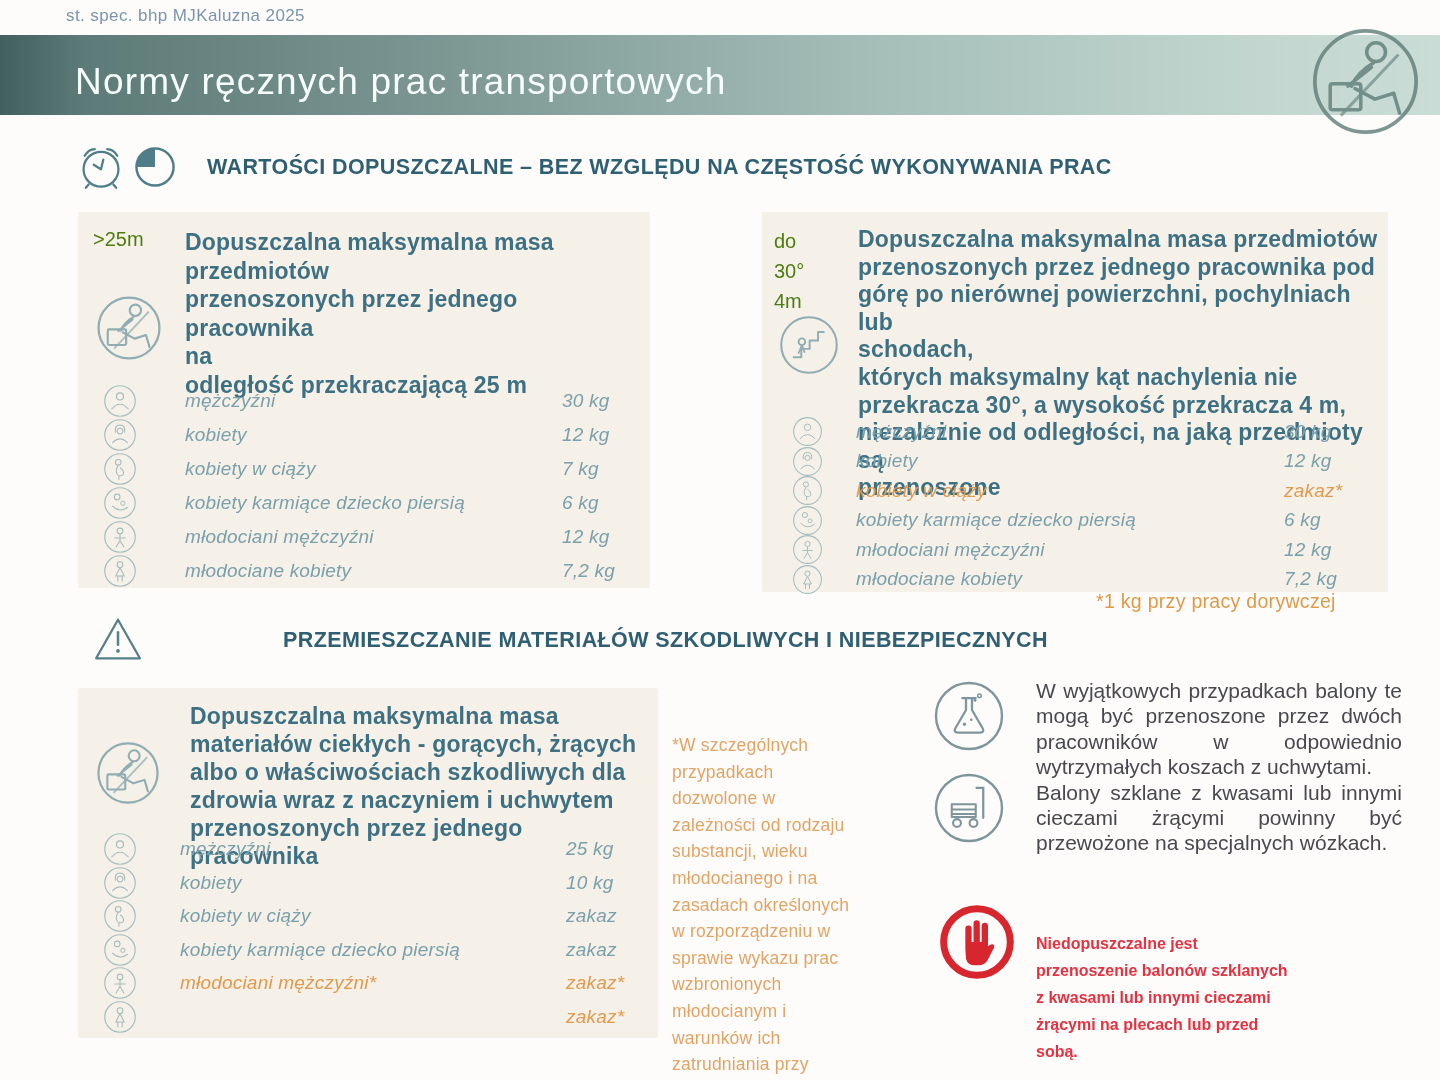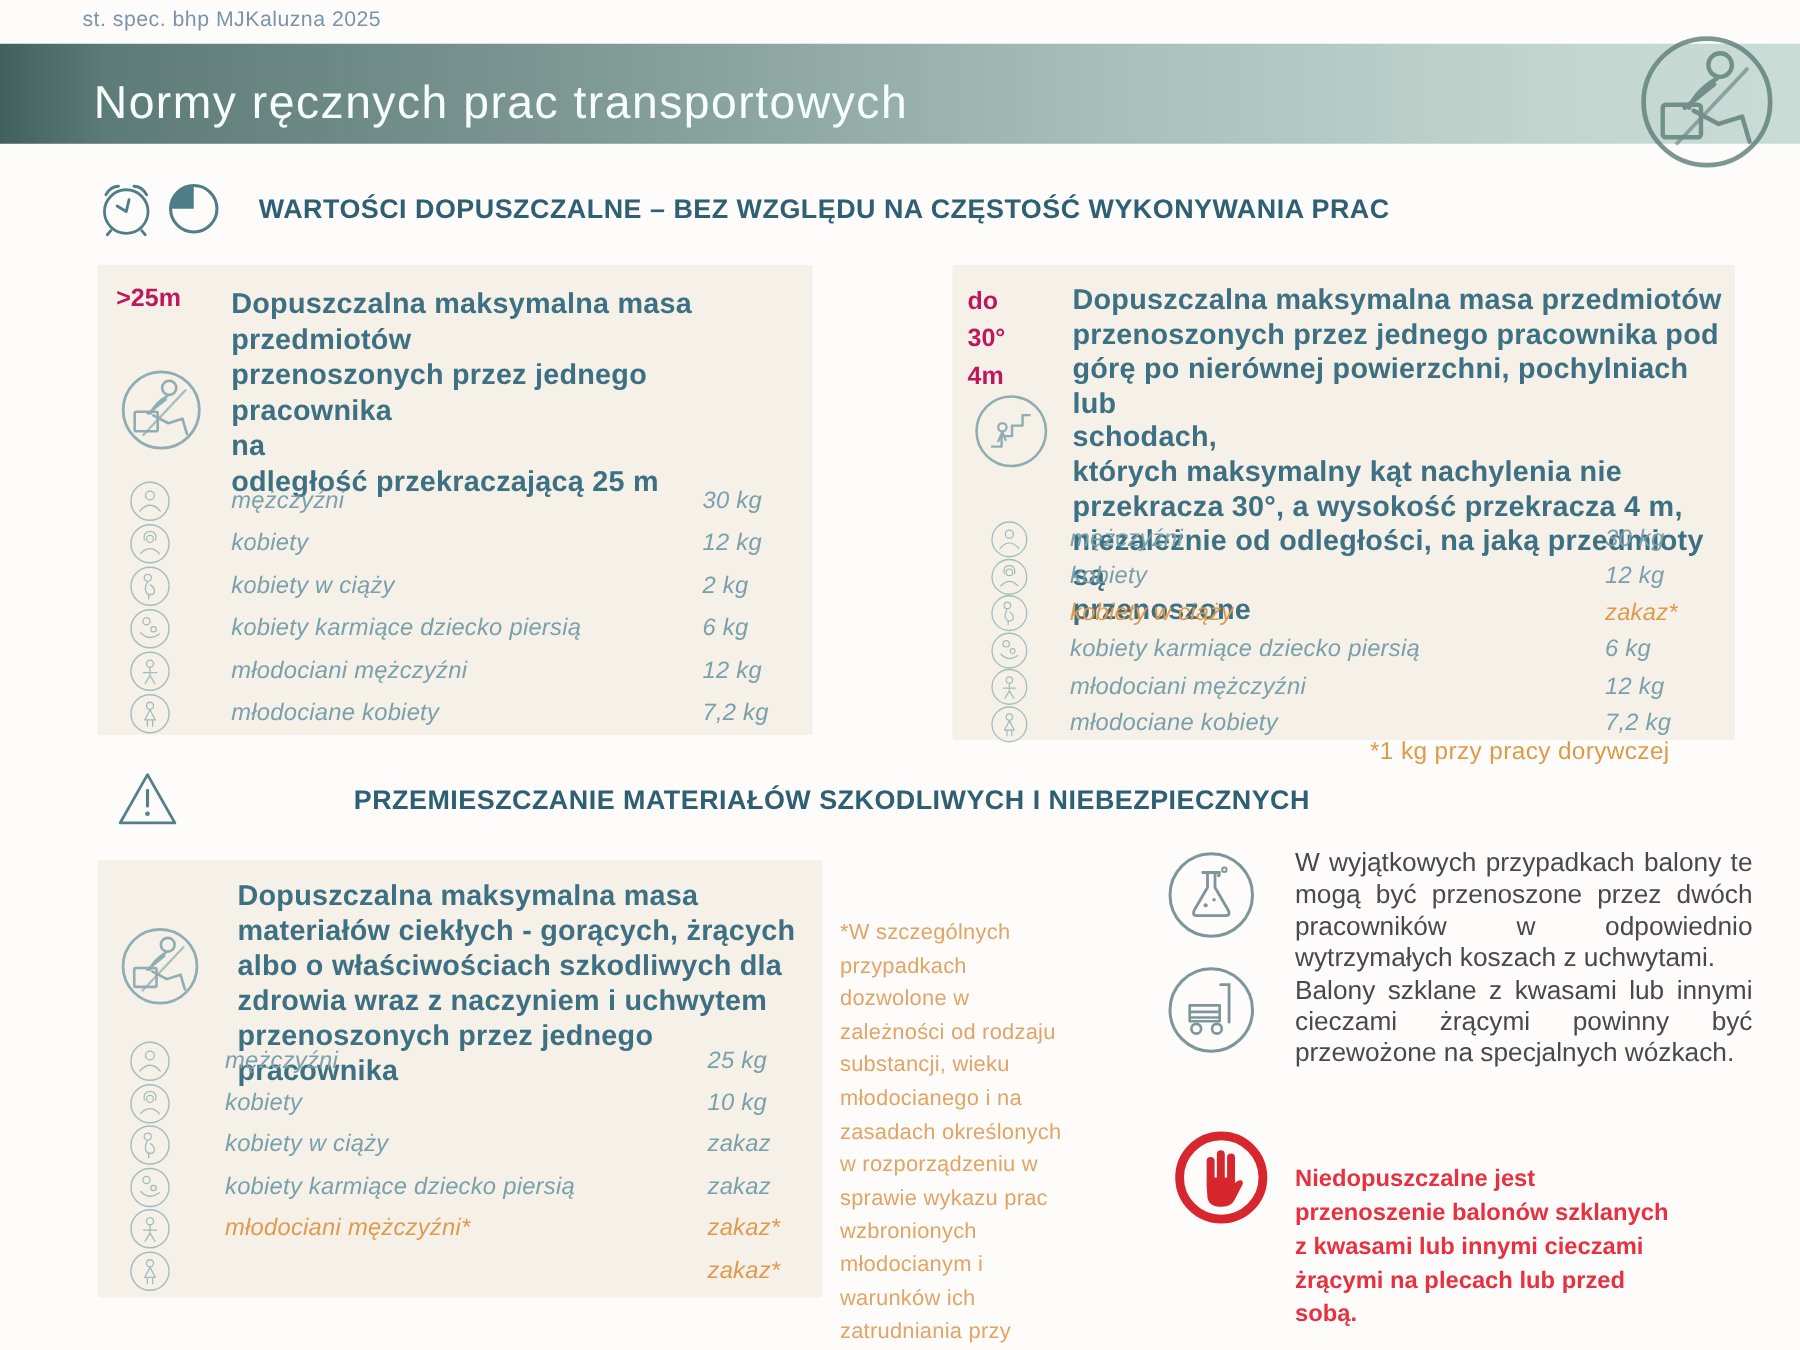--- a/index.html
+++ b/index.html
@@ -33,21 +33,21 @@
   .sec1-head{left:207px;top:155px;width:1100px;}
   .sec2-icon{position:absolute;left:93px;top:614px;width:50px;height:50px;color:#55808a;}
   .sec2-head{left:283px;top:628px;width:1000px;}
 
   
   .panel{position:absolute;background:#f5f0e8;border-radius:2px;}
   .panel-a{left:78px;top:212px;width:572px;height:376px;}
   .panel-b{left:762px;top:212px;width:626px;height:380px;}
   .panel-c{left:78px;top:688px;width:580px;height:350px;}
 
-  .cond{position:absolute;font-size:20px;font-weight:bold;color:#be185d;white-space:pre-line;}
+  .cond{position:absolute;font-size:20px;font-weight:normal;color:#4d7c0f;white-space:pre-line;}
   .cond-a{left:15px;top:16px;}
   .cond-b{left:12px;top:14px;line-height:30px;}
 
   .panel-desc{
     position:absolute;font-size:23px;font-weight:bold;color:#3d7082;
     white-space:pre-line;letter-spacing:.2px;
   }
   .desc-a{left:107px;top:16px;width:460px;line-height:28.5px;}
   .desc-b{left:96px;top:14px;width:525px;line-height:27.6px;}
   .desc-c{left:112px;top:14px;width:460px;line-height:28px;}
@@ -88,21 +88,21 @@
   .flask-pos{left:933px;top:680px;width:72px;height:72px;}
   .trolley-pos{left:933px;top:772px;width:72px;height:72px;}
   .stop-pos{left:937px;top:902px;width:80px;height:80px;color:#d8262e;}
   .balloons-text{
     position:absolute;left:1036px;top:678px;width:366px;
     font-size:21px;line-height:25.4px;color:#48484f;text-align:justify;
   }
   .balloons-text p{margin:0;}
   .danger-text{
     position:absolute;left:1036px;top:930px;width:376px;
-    font-size:19px;font-weight:bold;line-height:27px;color:#e73140;white-space:pre-line;
+    font-size:16px;font-weight:bold;line-height:27px;color:#e73140;white-space:pre-line;
   }
 
   
   svg.icon{width:100%;height:100%;display:block;}
 </style>
 </head>
 <body>
 
 <svg width="0" height="0" style="position:absolute" aria-hidden="true">
   <defs>
@@ -268,21 +268,21 @@
   </div>
 
   <div class="limit-row">
     <span class="row-icon">
             <svg viewBox="0 0 48 48">
               <use href="#sym-pregnant"></use>
             </svg>
           </span>
     <span class="row-spacer"></span>
     <span class="row-label">kobiety w ciąży</span>
-    <span class="row-value">2 kg</span>
+    <span class="row-value">7 kg</span>
   </div>
 
   <div class="limit-row">
     <span class="row-icon">
             <svg viewBox="0 0 48 48">
               <use href="#sym-nursing"></use>
             </svg>
           </span>
     <span class="row-spacer"></span>
     <span class="row-label">kobiety karmiące dziecko piersią</span>

